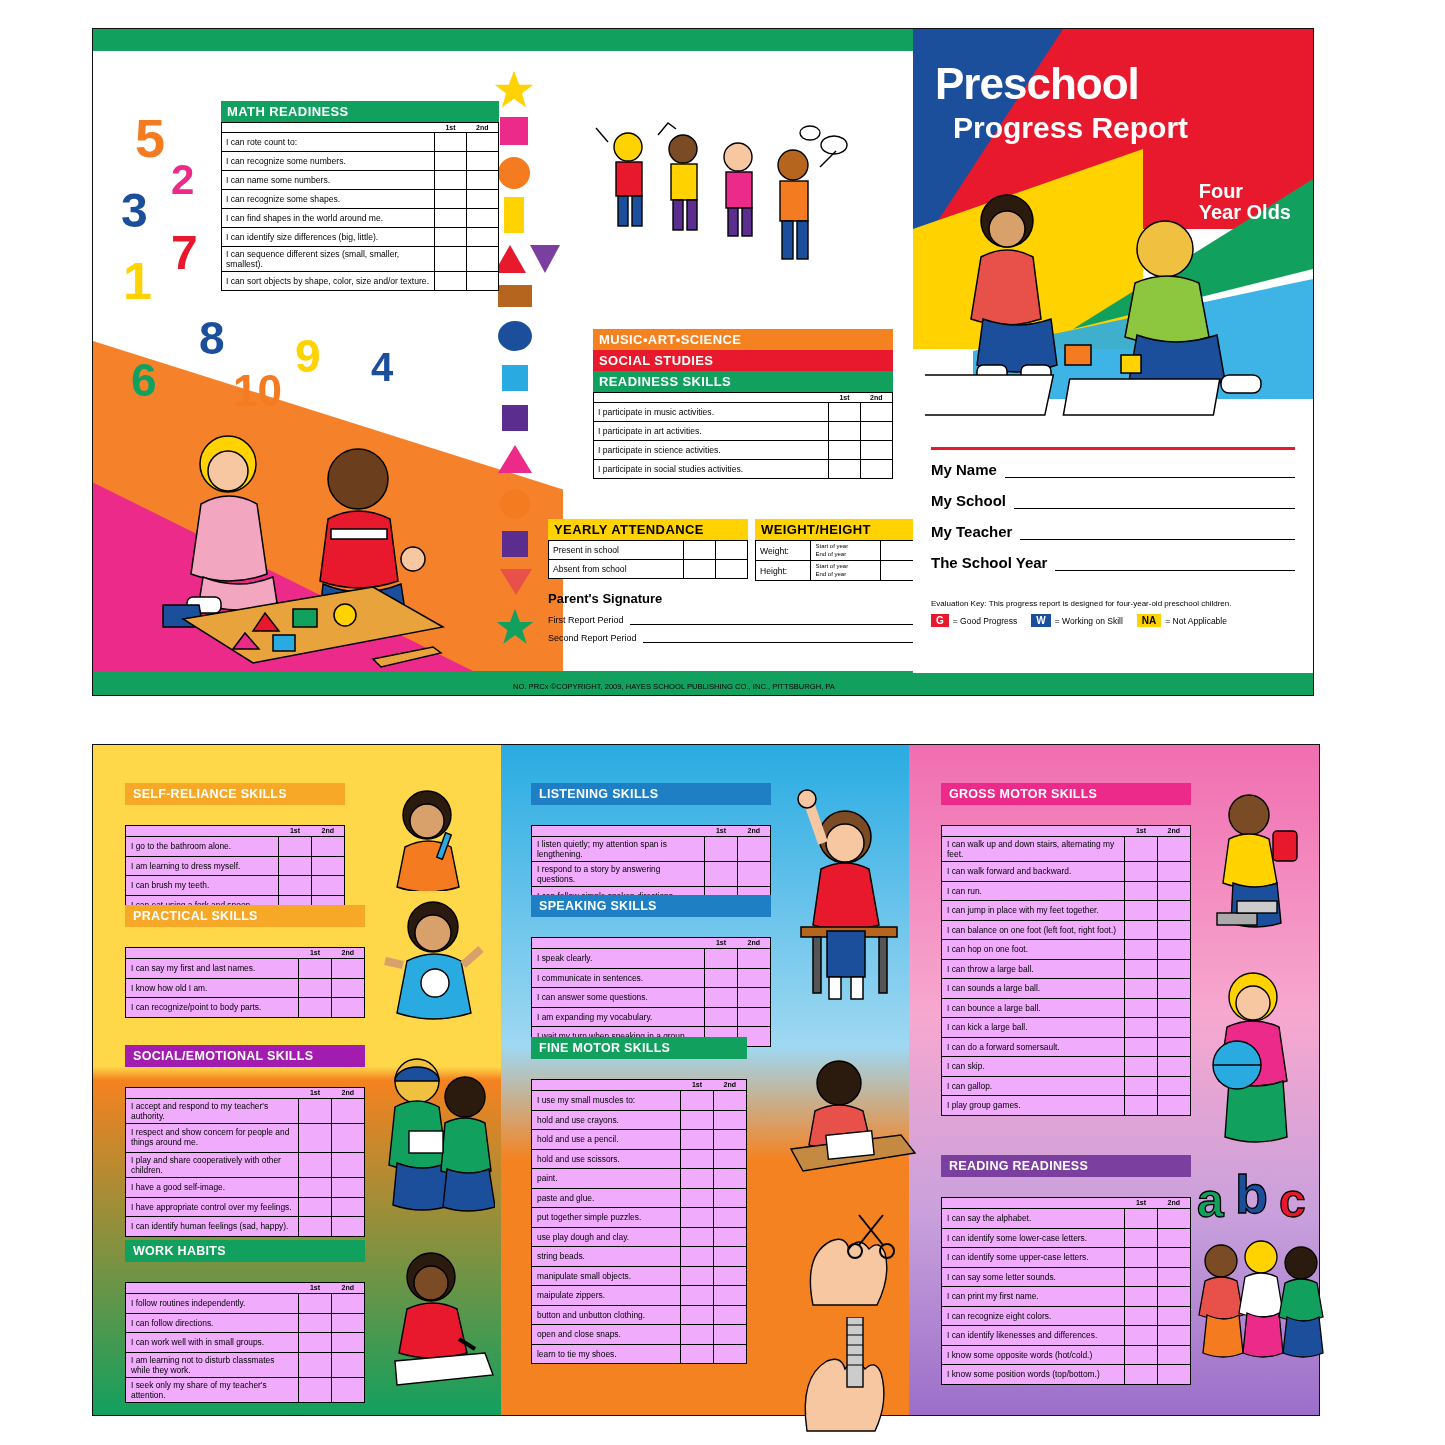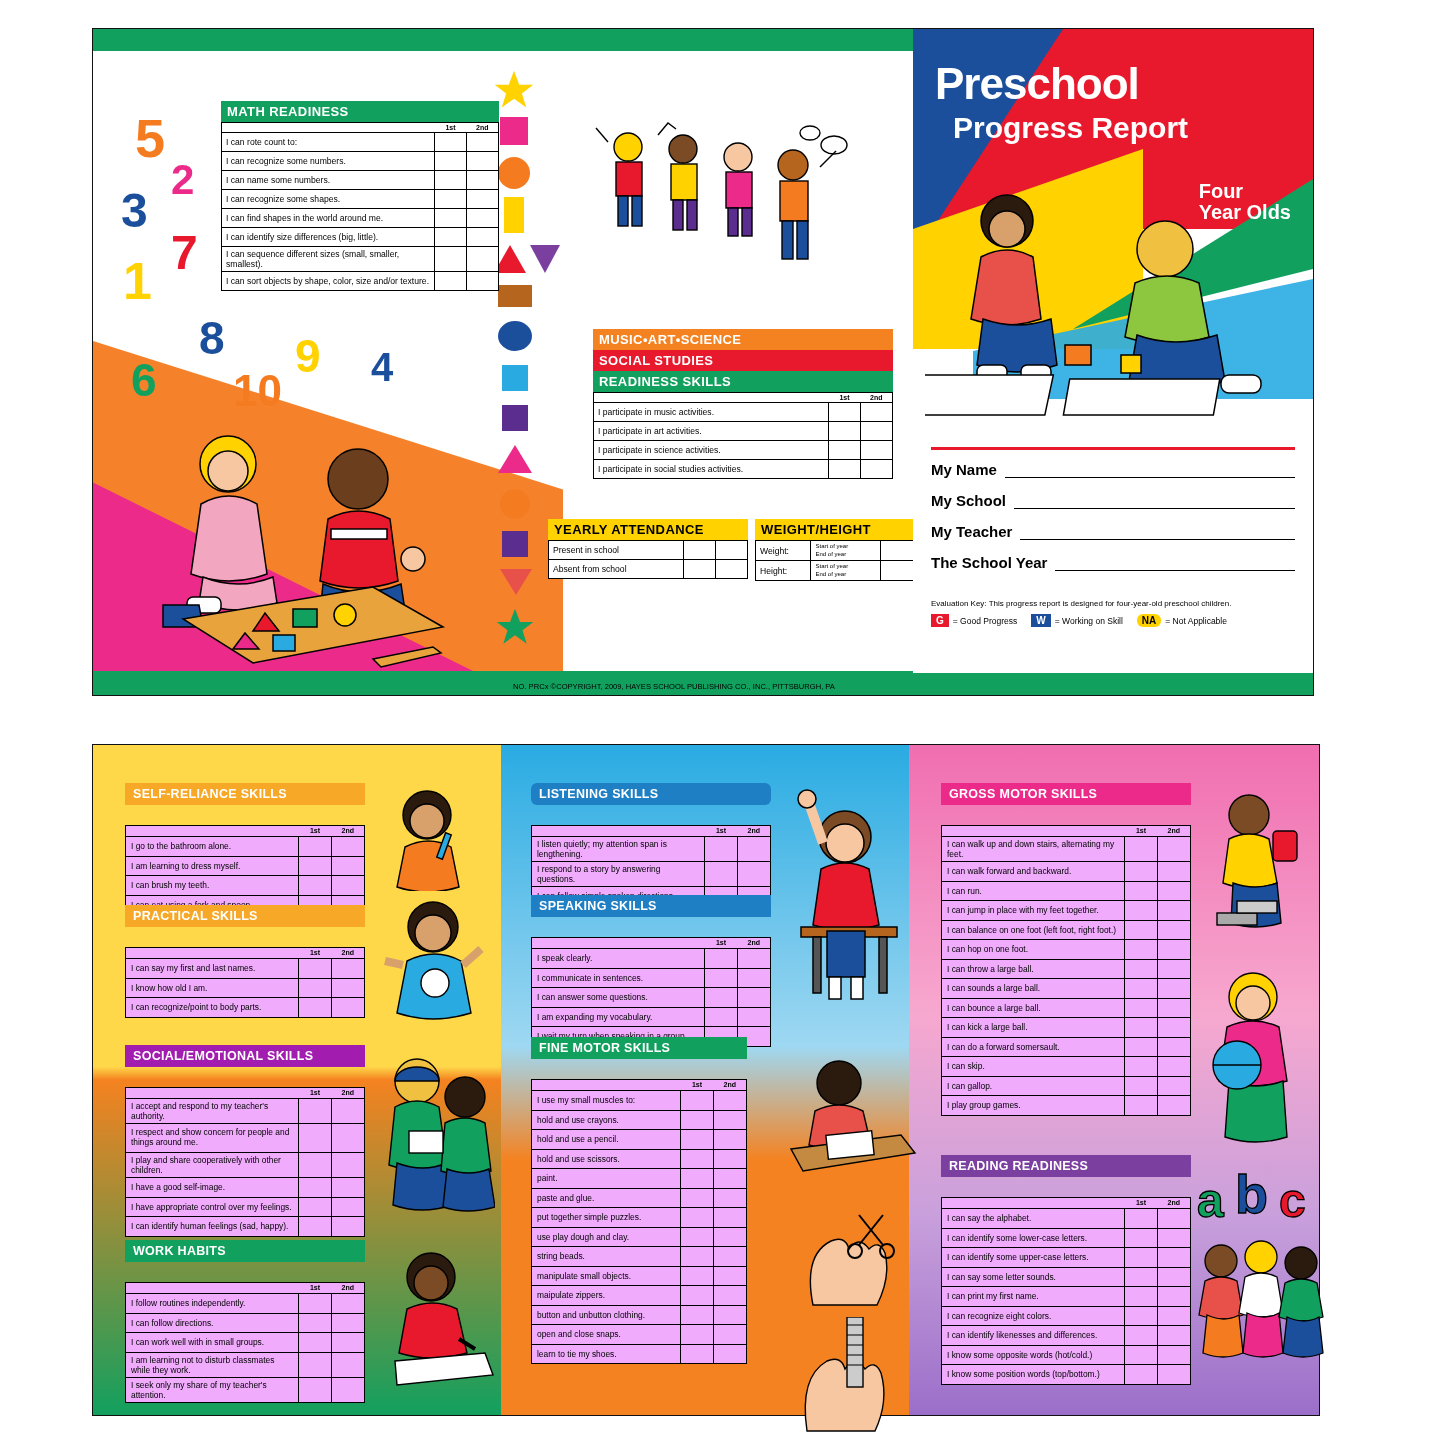--- a/index.html
+++ b/index.html
@@ -276,20 +276,31 @@
       <tr>
         <td>Height:</td>
         <td style="font-size:6px;line-height:1.25;">Start of year<br>End of year</td>
         <td class="ck"></td>
             <td class="ck"></td>
       </tr>
     </tbody>
       </table>
   </div>
 
+  <div class="psig">
+    <b>Parent's Signature</b>
+    <div class="sigline">
+        <span>First Report Period</span>
+        <span class="ln"></span>
+      </div>
+    <div class="sigline">
+        <span>Second Report Period</span>
+        <span class="ln"></span>
+      </div>
+  </div>
 
   <svg class="fig" style="left:30px;top:380px;" width="370" height="270" viewBox="0 0 370 270">
     <g stroke="#000" stroke-width="1.5">
 
       <circle cx="105" cy="55" r="28" fill="#ffd200"></circle>
       <circle cx="105" cy="62" r="20" fill="#f6c7a0"></circle>
       <path d="M78 95 q28 -16 56 0 l10 70 q-38 14 -76 0 z" fill="#f3a6c0"></path>
       <path d="M80 168 q35 14 70 0 l4 26 q-40 14 -78 0 z" fill="#f3a6c0"></path>
       <rect x="64" y="188" width="34" height="16" rx="6" fill="#fff"></rect>
       <path d="M40 196 l36 0 l4 22 l-40 0 z" fill="#1b4f9c"></path>
@@ -365,35 +376,35 @@
         </div>
     </div>
 
     <div class="evalkey">
       <div>Evaluation Key: This progress report is designed for four-year-old preschool children.</div>
       <div class="keyrow">
         <span class="keybox" style="background:#e8192c;">G</span>
         <span>= Good Progress</span>
         <span class="keybox" style="background:#1b4f9c;margin-left:10px;">W</span>
         <span>= Working on Skill</span>
-        <span class="keybox" style="background:#ffd200;color:#000;margin-left:10px;border-radius:6px;">NA</span>
+        <span class="keybox" style="background:#ffd200;color:#000;margin-left:10px;">NA</span>
         <span>= Not Applicable</span>
       </div>
     </div>
 
     <div class="pubtop">Published By: Hayes School Publishing Co., Inc.  •  Pittsburgh, PA</div>
   </div>
 </div>
 
 <div class="page" id="panel-bot">
   <div class="bcol b1"></div>
   <div class="bcol b2"></div>
   <div class="bcol b3"></div>
 
-  <div class="sec" style="left:32px;top:38px;width:240px;">
+  <div class="sec" style="left:32px;top:38px;width:220px;">
     <div class="sec-h" style="background:#f7a827;">SELF-RELIANCE SKILLS</div>
     <table class="g2">
       <tbody>
           <tr class="hdrrow">
             <td></td>
             <td class="ck">1st</td>
             <td class="ck">2nd</td>
           </tr>
       <tr>
             <td>I go to the bathroom alone.</td>
@@ -562,21 +573,21 @@
     <g stroke="#000" stroke-width="1.4">
       <circle cx="56" cy="34" r="24" fill="#2b1a0e"></circle>
         <circle cx="56" cy="40" r="17" fill="#7a4b25"></circle>
       <path d="M32 66 q26 -12 50 0 l10 44 q-36 10 -68 0z" fill="#e8192c"></path>
       <path d="M20 118 l90 -8 l8 22 l-96 10z" fill="#fff"></path>
       <path d="M84 96 l16 10" stroke-width="4"></path>
     </g>
   </svg>
 
   <div class="sec" style="left:438px;top:38px;width:240px;">
-    <div class="sec-h" style="background:#1f7fc4;border-radius:6px;">LISTENING SKILLS</div>
+    <div class="sec-h" style="background:#1f7fc4;">LISTENING SKILLS</div>
     <table class="g2">
       <tbody>
           <tr class="hdrrow">
             <td></td>
             <td class="ck">1st</td>
             <td class="ck">2nd</td>
           </tr>
       <tr>
             <td>I listen quietly; my attention span is lengthening.</td>
             <td class="ck"></td>

